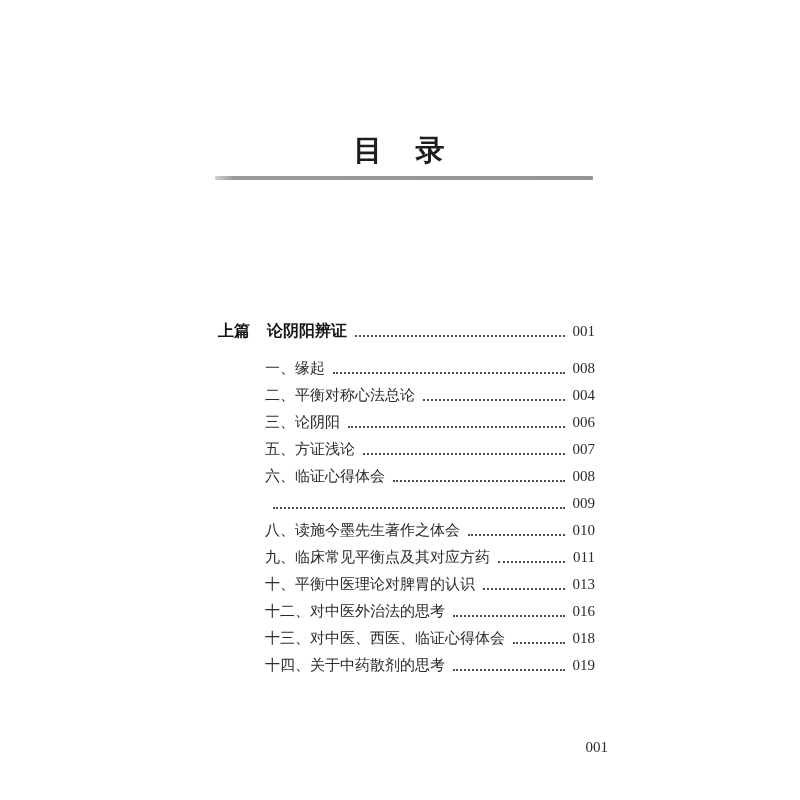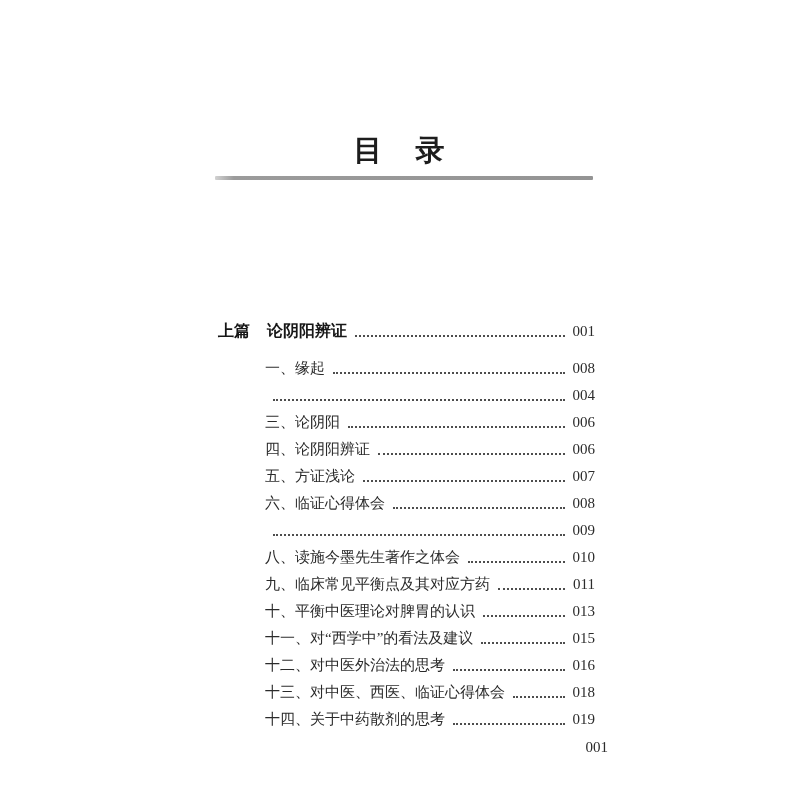--- a/index.html
+++ b/index.html
@@ -103,35 +103,31 @@
 
     <div class="entries">
 
       <div class="row">
         <span class="entry-label">一、缘起</span>
         <span class="leader"></span>
         <span class="pageno">008</span>
       </div>
 
       <div class="row">
+        <span class="entry-label">二、平衡对称心法总论</span>
         <span class="leader"></span>
         <span class="pageno">004</span>
       </div>
 
       <div class="row">
         <span class="entry-label">三、论阴阳</span>
         <span class="leader"></span>
         <span class="pageno">006</span>
       </div>
 
-      <div class="row">
-        <span class="entry-label">四、论阴阳辨证</span>
-        <span class="leader"></span>
-        <span class="pageno">006</span>
-      </div>
 
       <div class="row">
         <span class="entry-label">五、方证浅论</span>
         <span class="leader"></span>
         <span class="pageno">007</span>
       </div>
 
       <div class="row">
         <span class="entry-label">六、临证心得体会</span>
         <span class="leader"></span>
@@ -154,25 +150,20 @@
         <span class="leader"></span>
         <span class="pageno">011</span>
       </div>
 
       <div class="row">
         <span class="entry-label">十、平衡中医理论对脾胃的认识</span>
         <span class="leader"></span>
         <span class="pageno">013</span>
       </div>
 
-      <div class="row">
-        <span class="entry-label">十一、对“西学中”的看法及建议</span>
-        <span class="leader"></span>
-        <span class="pageno">015</span>
-      </div>
 
       <div class="row">
         <span class="entry-label">十二、对中医外治法的思考</span>
         <span class="leader"></span>
         <span class="pageno">016</span>
       </div>
 
       <div class="row">
         <span class="entry-label">十三、对中医、西医、临证心得体会</span>
         <span class="leader"></span>

